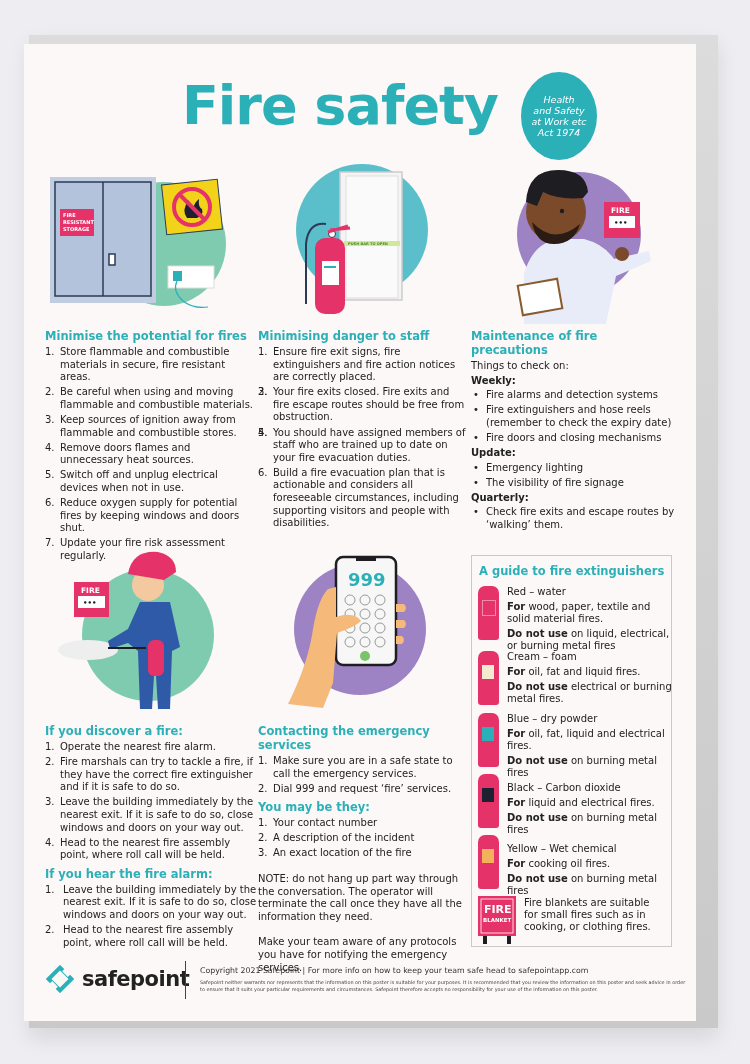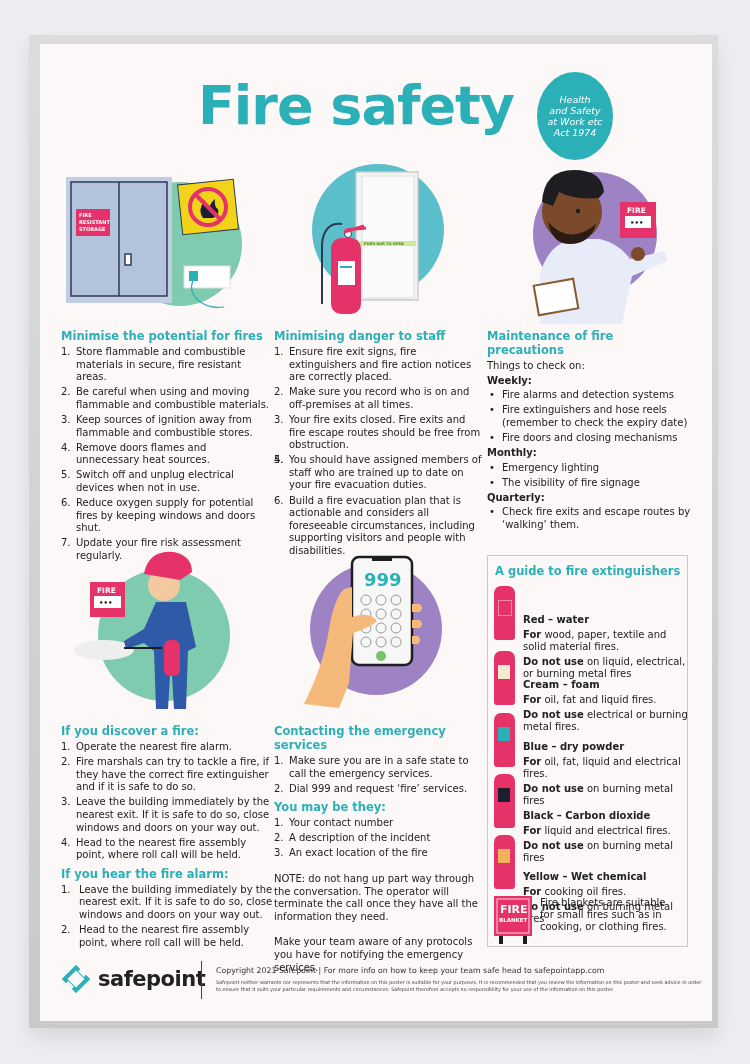--- a/index.html
+++ b/index.html
@@ -6,21 +6,21 @@
   body {
     width: 750px; height: 1064px; background: #eeeef2;
     font-family: "DejaVu Sans", sans-serif; position: relative; overflow: hidden;
   }
   .frame {
     position: absolute; left: 29px; top: 35px; width: 689px; height: 993px;
     background: linear-gradient(180deg, #dcdcdc, #c9c9c9);
     box-shadow: 0 10px 20px rgba(0,0,0,0.10);
   }
   .poster {
-    position: absolute; left: 40px; top: 44px; width: 672px; height: 977px;
+    position: absolute; left: 24px; top: 44px; width: 672px; height: 977px;
     background: #fcf8f7; color: #222;
   }
   .title {
     position: absolute; left: 0; width: 672px; top: 30px; text-align: center;
     font-family: "DejaVu Sans", sans-serif; font-weight: bold; font-size: 54px;
     color: #2bb0b8; letter-spacing: -1px; margin: 0;
     padding-right: 40px; box-sizing: border-box;
   }
   .badge {
     position: absolute; left: 497px; top: 28px; width: 76px; height: 88px;
@@ -48,21 +48,21 @@
   .guide h2 { position: absolute; left: 7px; top: 8px; }
   .ext {
     position: absolute; left: 6px; width: 188px; font-size: 10px; line-height: 12px;
   }
   .ext .cyl {
     position: absolute; left: 0; top: 0; width: 21px; height: 54px;
     background: #e5336a; border-radius: 7px 7px 3px 3px;
   }
   .ext .cyl .lbl { position: absolute; left: 4px; top: 14px; width: 12px; height: 14px; }
   .ext .txt { position: absolute; left: 29px; top: 0; width: 165px; }
-  .ext .name { font-weight: bold; margin-bottom: 3px; margin-top: 28px; }
+  .ext .name { font-weight: normal; margin-bottom: 3px; }
   .ext p { margin-bottom: 3px; }
   b { font-weight: bold; }
   .footer { position: absolute; left: 0; top: 905px; width: 672px; height: 60px; }
   .logo { position: absolute; left: 22px; top: 16px; display: flex; align-items: center; }
   .logo-text { font-size: 21px; font-weight: bold; color: #222; margin-left: 8px; letter-spacing: -0.5px; }
   .vdiv { position: absolute; left: 161px; top: 12px; width: 1px; height: 38px; background: #444; }
   .copy { position: absolute; left: 176px; top: 17px; font-size: 7.8px; color: #333; }
   .disc { position: absolute; left: 176px; top: 30px; width: 490px; font-size: 4.9px; line-height: 6.5px; color: #444; }
 </style>
 </head>
@@ -144,38 +144,38 @@
       <li><span class="num">5.</span><span>Switch off and unplug electrical devices when not in use.</span></li>
       <li><span class="num">6.</span><span>Reduce oxygen supply for potential fires by keeping windows and doors shut.</span></li>
       <li><span class="num">7.</span><span>Update your fire risk assessment regularly.</span></li>
     </ol>
   </div>
 
   <div class="col" style="left:234px;top:285px;width:210px;">
     <h2>Minimising danger to staff</h2>
     <ol>
       <li><span class="num">1.</span><span>Ensure fire exit signs, fire extinguishers and fire action notices are correctly placed.</span></li>
-      <li><span class="num">2.</span><span>Make sure you record who is on and off-premises at all times.</span></li>
+      <li><span class="num">2.</span></li>
       <li><span class="num">3.</span><span>Your fire exits closed. Fire exits and fire escape routes should be free from obstruction.</span></li>
       <li><span class="num">4.</span></li>
       <li><span class="num">5.</span><span>You should have assigned members of staff who are trained up to date on your fire evacuation duties.</span></li>
       <li><span class="num">6.</span><span>Build a fire evacuation plan that is actionable and considers all foreseeable circumstances, including supporting visitors and people with disabilities.</span></li>
     </ol>
   </div>
 
   <div class="col" style="left:447px;top:285px;width:205px;">
     <h2>Maintenance of fire precautions</h2>
     <p style="margin-bottom:2px;">Things to check on:</p>
     <div class="sub">Weekly:</div>
     <ul>
       <li><span class="dot">•</span><span>Fire alarms and detection systems</span></li>
       <li><span class="dot">•</span><span>Fire extinguishers and hose reels (remember to check the expiry date)</span></li>
       <li><span class="dot">•</span><span>Fire doors and closing mechanisms</span></li>
     </ul>
-    <div class="sub">Monthly:</div>
+    <div class="sub">Update:</div>
     <ul>
       <li><span class="dot">•</span><span>Emergency lighting</span></li>
       <li><span class="dot">•</span><span>The visibility of fire signage</span></li>
     </ul>
     <div class="sub">Quarterly:</div>
     <ul>
       <li><span class="dot">•</span><span>Check fire exits and escape routes by ‘walking’ them.</span></li>
     </ul>
   </div>
 

